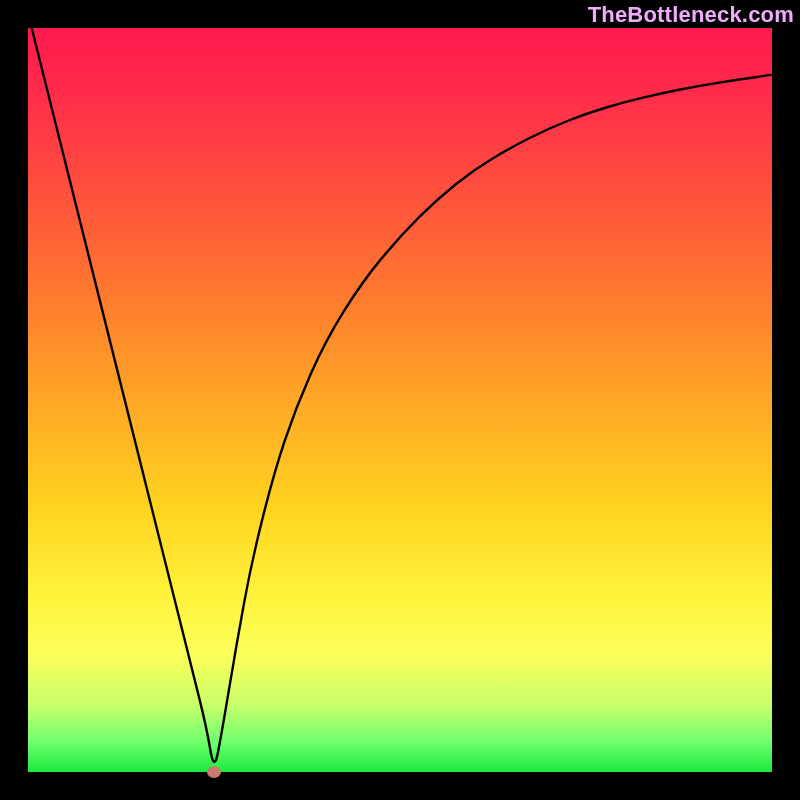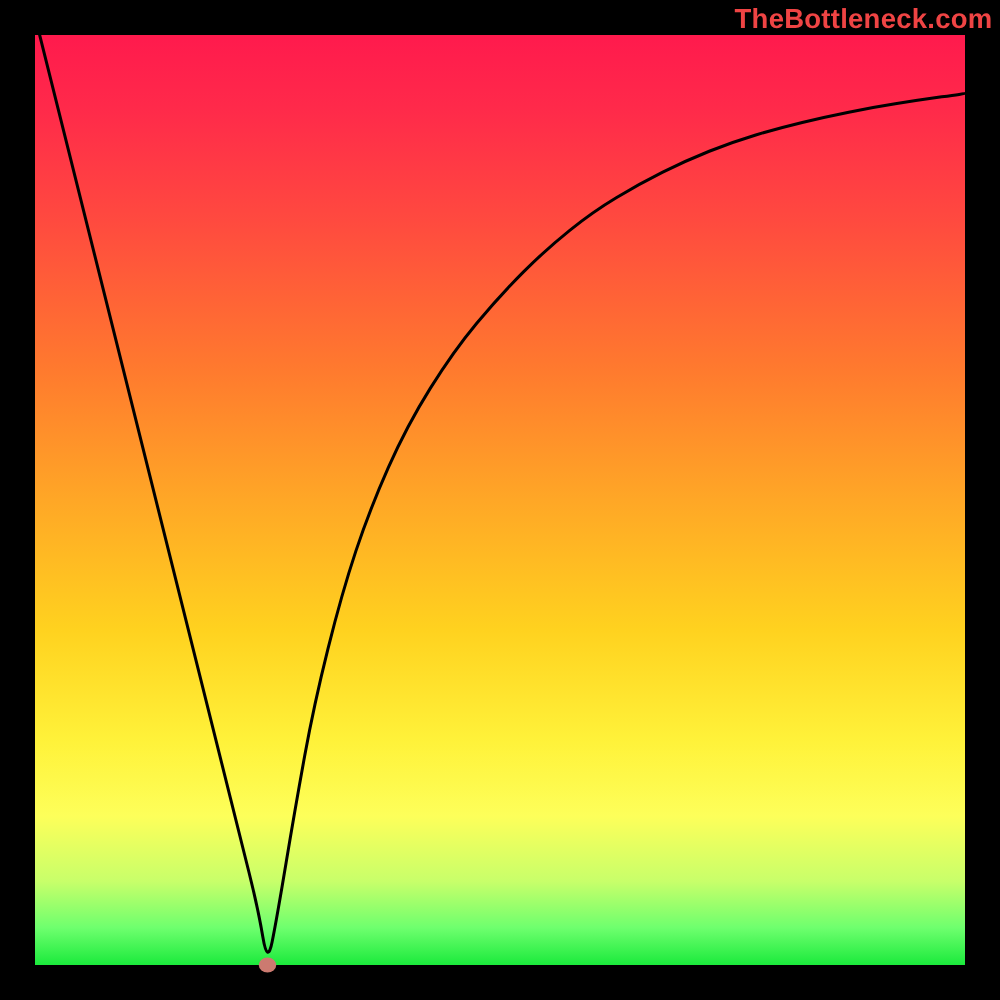--- a/index.html
+++ b/index.html
@@ -39,21 +39,21 @@
       #1bea3c 100%
     );
   }
   .watermark {
     position: absolute;
     top: 2px;
     right: 6px;
     font-family: Arial, Helvetica, sans-serif;
     font-size: 22px;
     font-weight: 600;
-    color: #ef4444;
+    color: #f0abfc;
     letter-spacing: 0.2px;
     user-select: none;
   }
   svg.curve {
     position: absolute;
     top: 28px;
     left: 28px;
     width: 744px;
     height: 744px;
     pointer-events: none;

